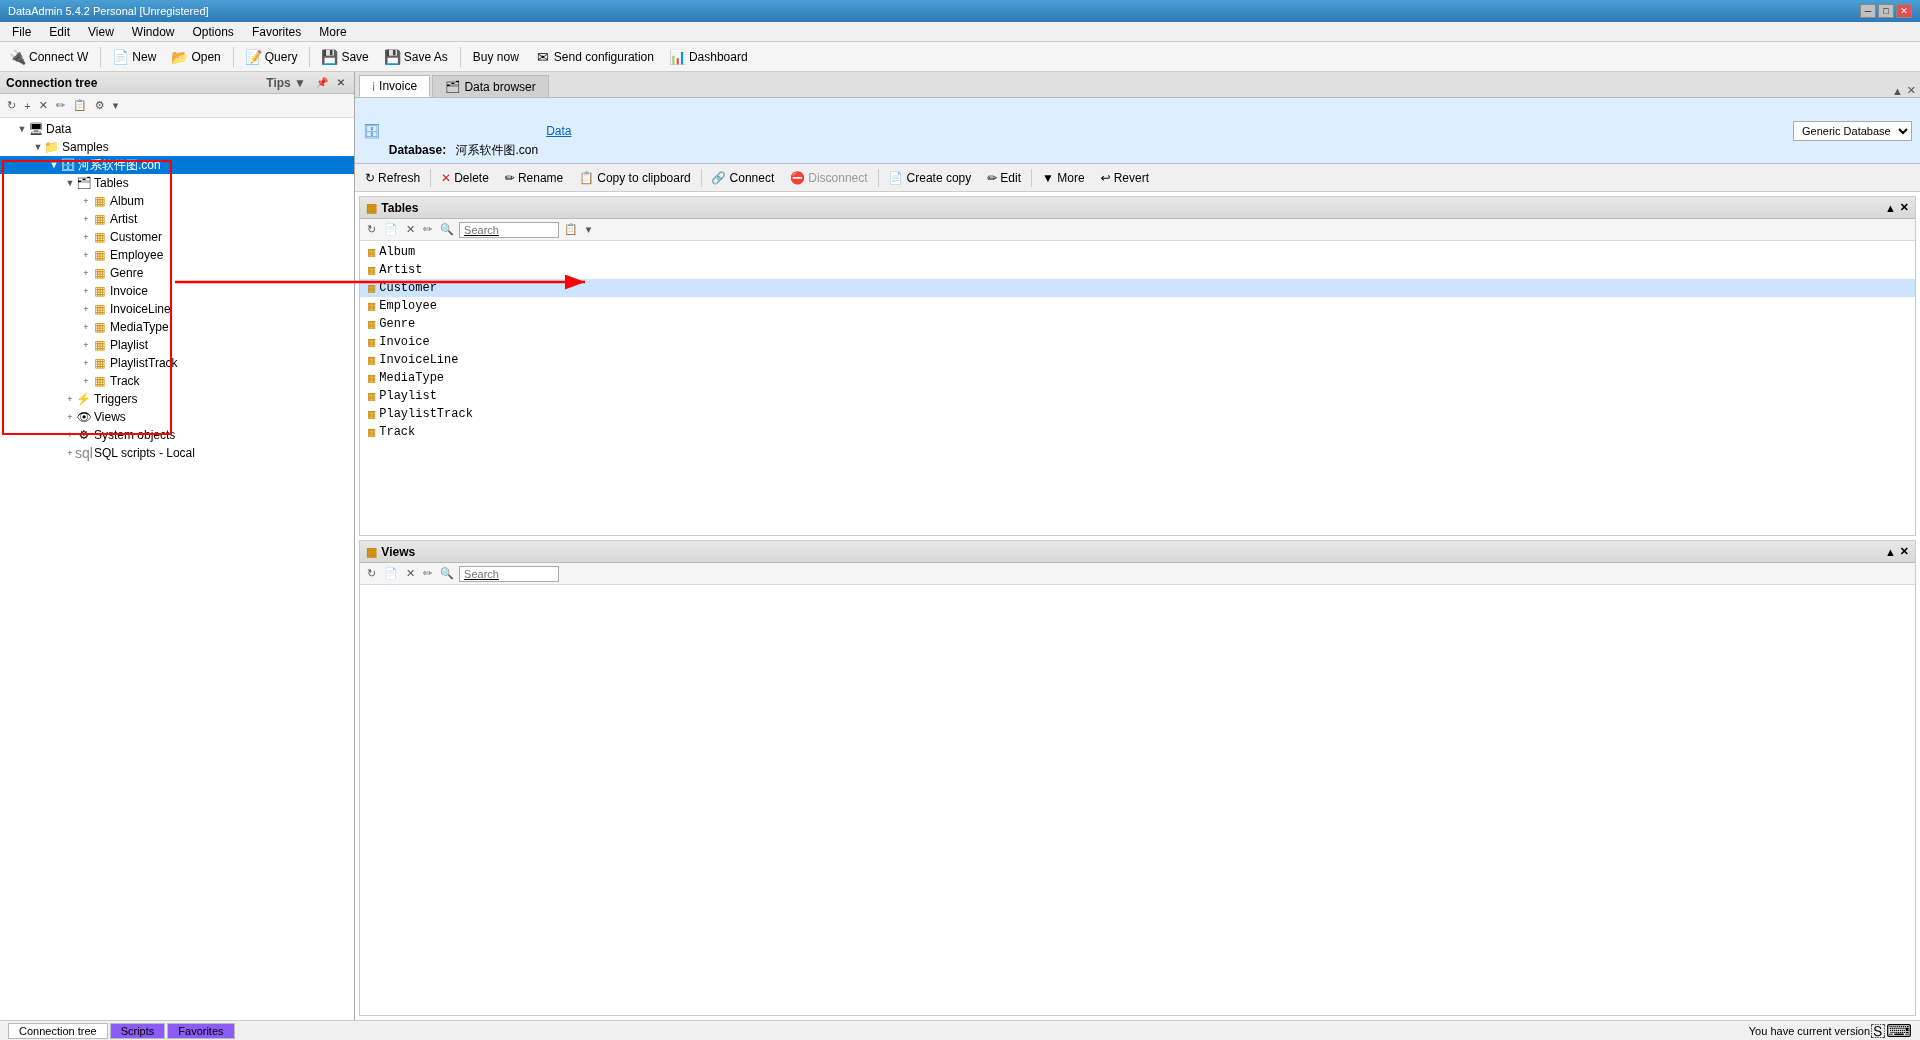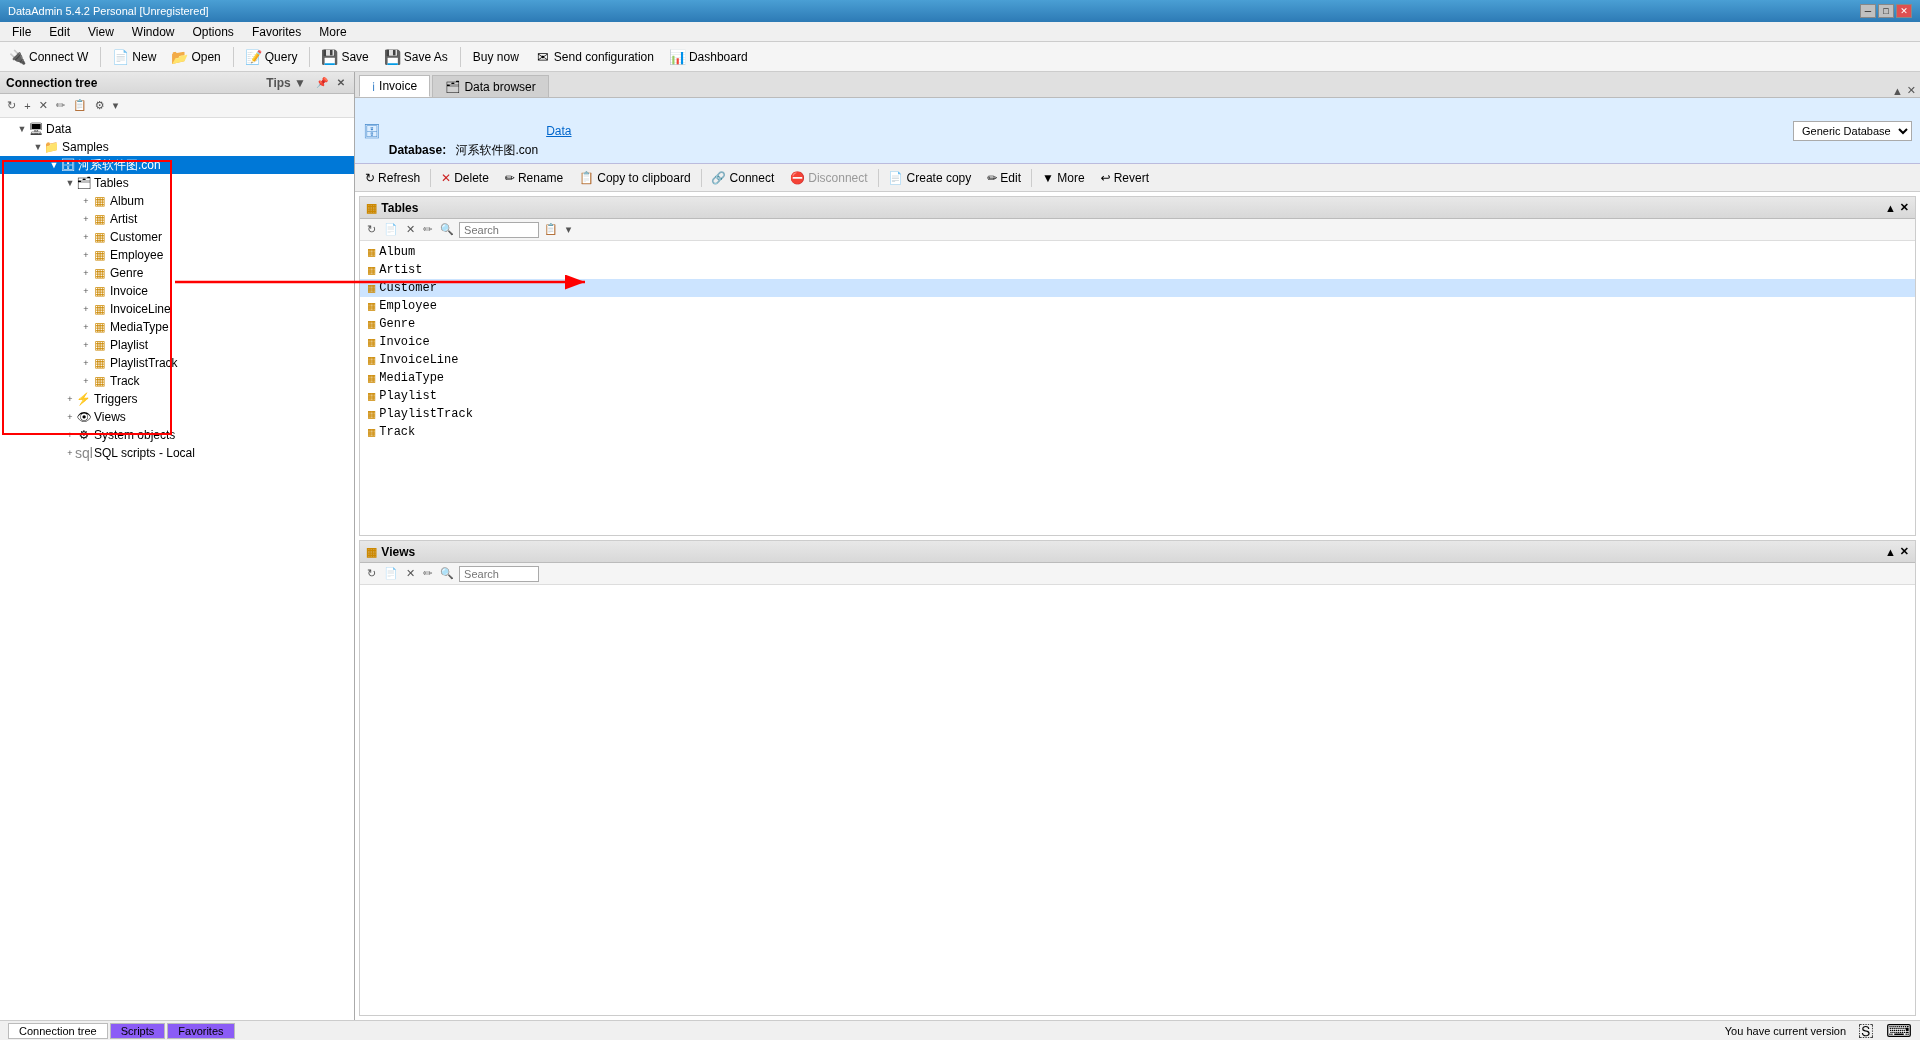--- a/index.html
+++ b/index.html
@@ -255,21 +255,21 @@
     .sub-panel-toolbar {
       height: 22px;
       background: #f5f5f5;
       border-bottom: 1px solid #ddd;
       display: flex;
       align-items: center;
       padding: 0 4px;
       gap: 2px;
     }
     .sp-btn { padding: 1px 3px; cursor: pointer; font-size: 11px; color: #555; background: transparent; border: none; }
-    .sp-search { border: 1px solid #aaa; padding: 1px 4px; font-size: 11px; width: 80px; }
+    .sp-search { border: 1px solid #aaa; padding: 1px 4px; font-size: 11px; width: 100px; text-decoration: underline; }
 
     .table-list { padding: 2px 0; overflow-y: auto; }
     .table-item {
       display: flex;
       align-items: center;
       height: 18px;
       padding: 0 8px;
       cursor: pointer;
       gap: 4px;
       font-size: 12px;
@@ -307,21 +307,21 @@
       padding: 1px 10px;
       background: #8b5cf6;
       border: 1px solid #bbb;
       cursor: pointer;
       font-size: 11px;
     }
     .status-tab.active { background: #fff; }
     .status-right {
       display: flex;
       align-items: center;
-      gap: 12px;
+      gap: 0;
     }
     .status-icon { font-size: 18px; }
 
     .tips-bar {
       display: flex;
       align-items: center;
       gap: 4px;
       padding: 0 6px;
       font-size: 12px;
       color: #555;

